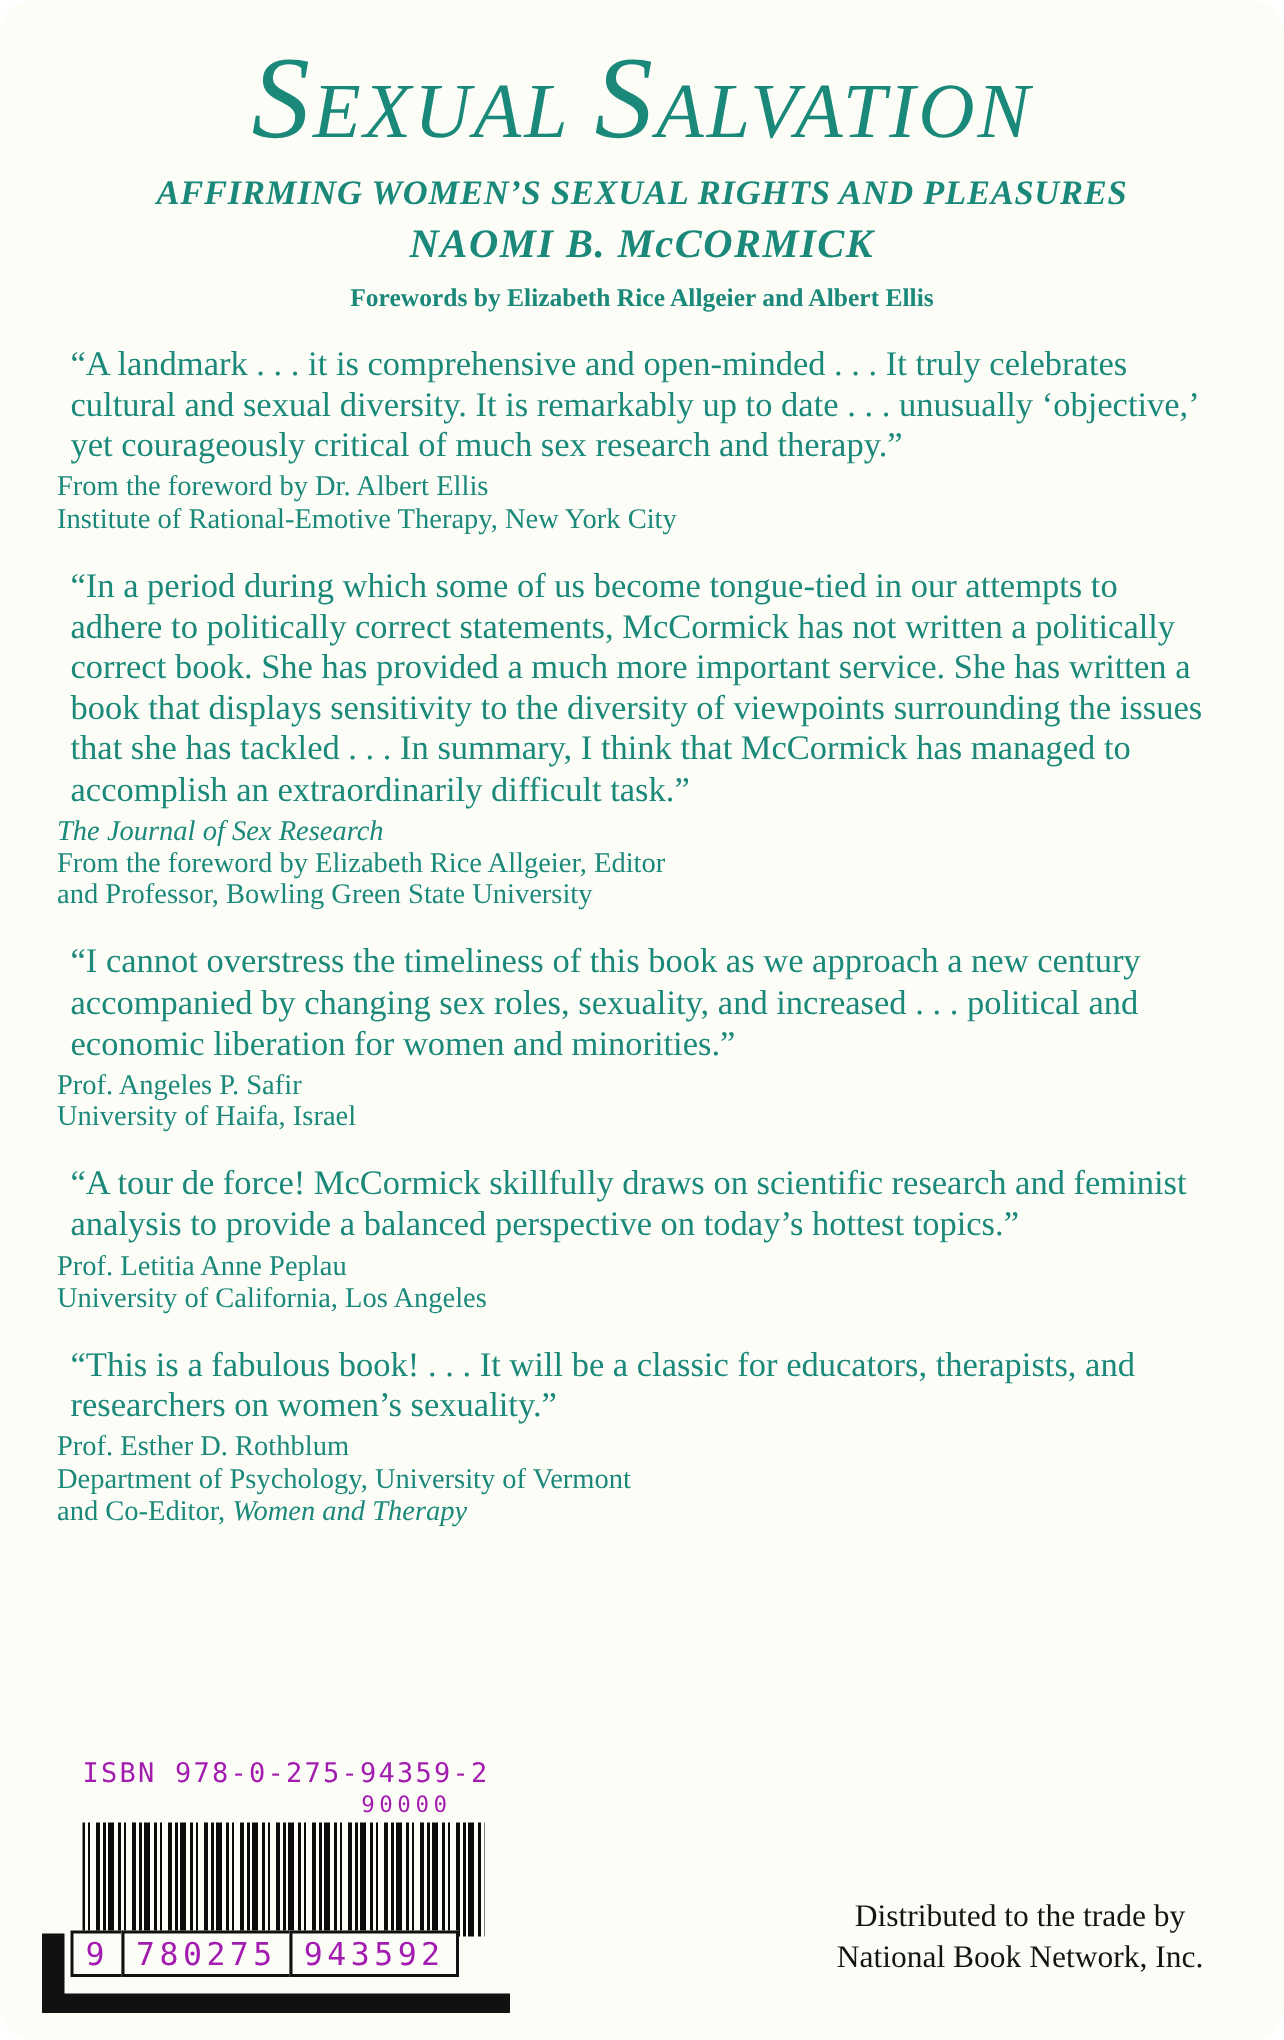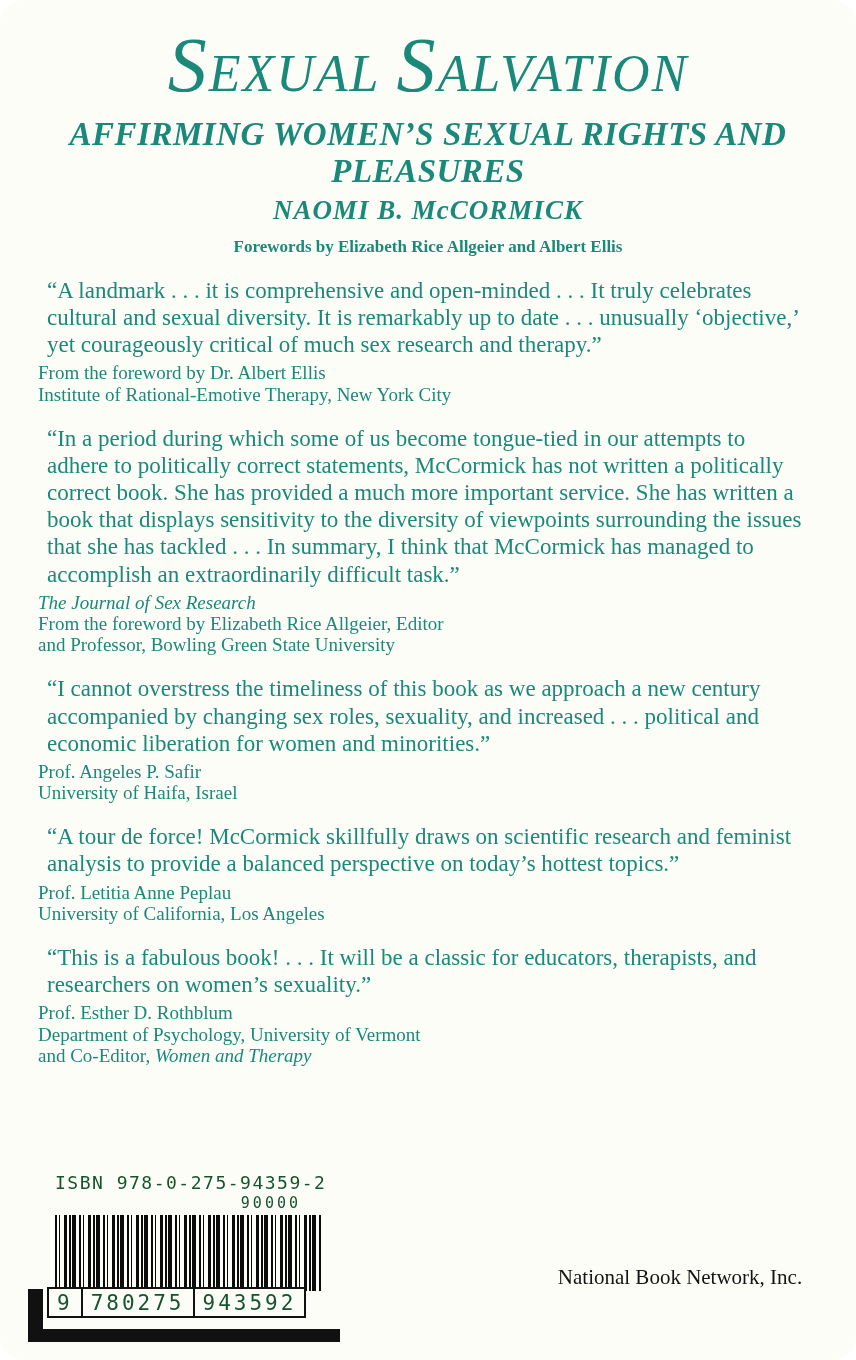--- a/index.html
+++ b/index.html
@@ -22,21 +22,21 @@
     font-style:italic;
     font-weight:500;
     letter-spacing:2px;
     line-height:1.0;
   }
   .title .tword { display:inline-block; }
   .title .tword::first-letter { font-size:1.5em; }
   .title .tword + .tword { margin-left:16px; }
   .subtitle {
     margin-top:12px;
-    font-size:33px;
+    font-size:23px;
     font-style:italic;
     font-weight:600;
     letter-spacing:0.5px;
   }
   .author {
     margin-top:5px;
     font-size:27px;
     font-style:italic;
     font-weight:600;
     letter-spacing:1px;
@@ -58,21 +58,21 @@
   }
   .attr { margin-top:4px; font-size:19px; line-height:1.12; }
   .attr-line { margin:0; }
   .italic { font-style:italic; }
 
   
   .barcode-area {
     position:absolute;
     left:55px; top:1172px;
     width:276px;
-    color:#14532d;
+    color:#a21caf;
     font-family:"DejaVu Sans Mono","Liberation Mono",monospace;
   }
   .isbn-line {
     font-size:18px;
     letter-spacing:1.5px;
     white-space:nowrap;
   }
   .price-code {
     font-size:15px;
     letter-spacing:3px;
@@ -191,16 +191,17 @@
       <div class="digit-box">9</div>
       <div class="digit-box">780275</div>
       <div class="digit-box">943592</div>
     </div>
   </div>
 
   <div class="crop-v"></div>
   <div class="crop-h"></div>
 
   <div class="distributor">
+    <div>Distributed to the trade by</div>
     <div>National Book Network, Inc.</div>
   </div>
 
 </div>
 
 </body></html>

